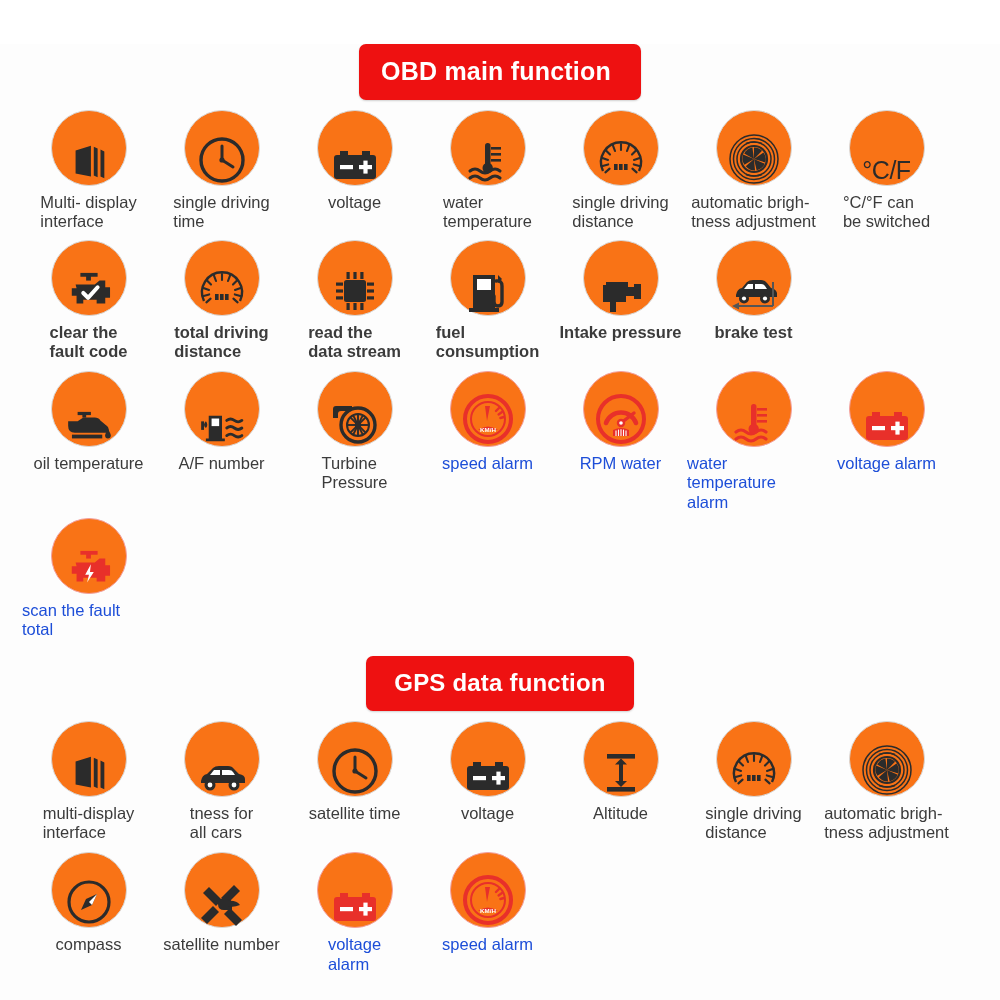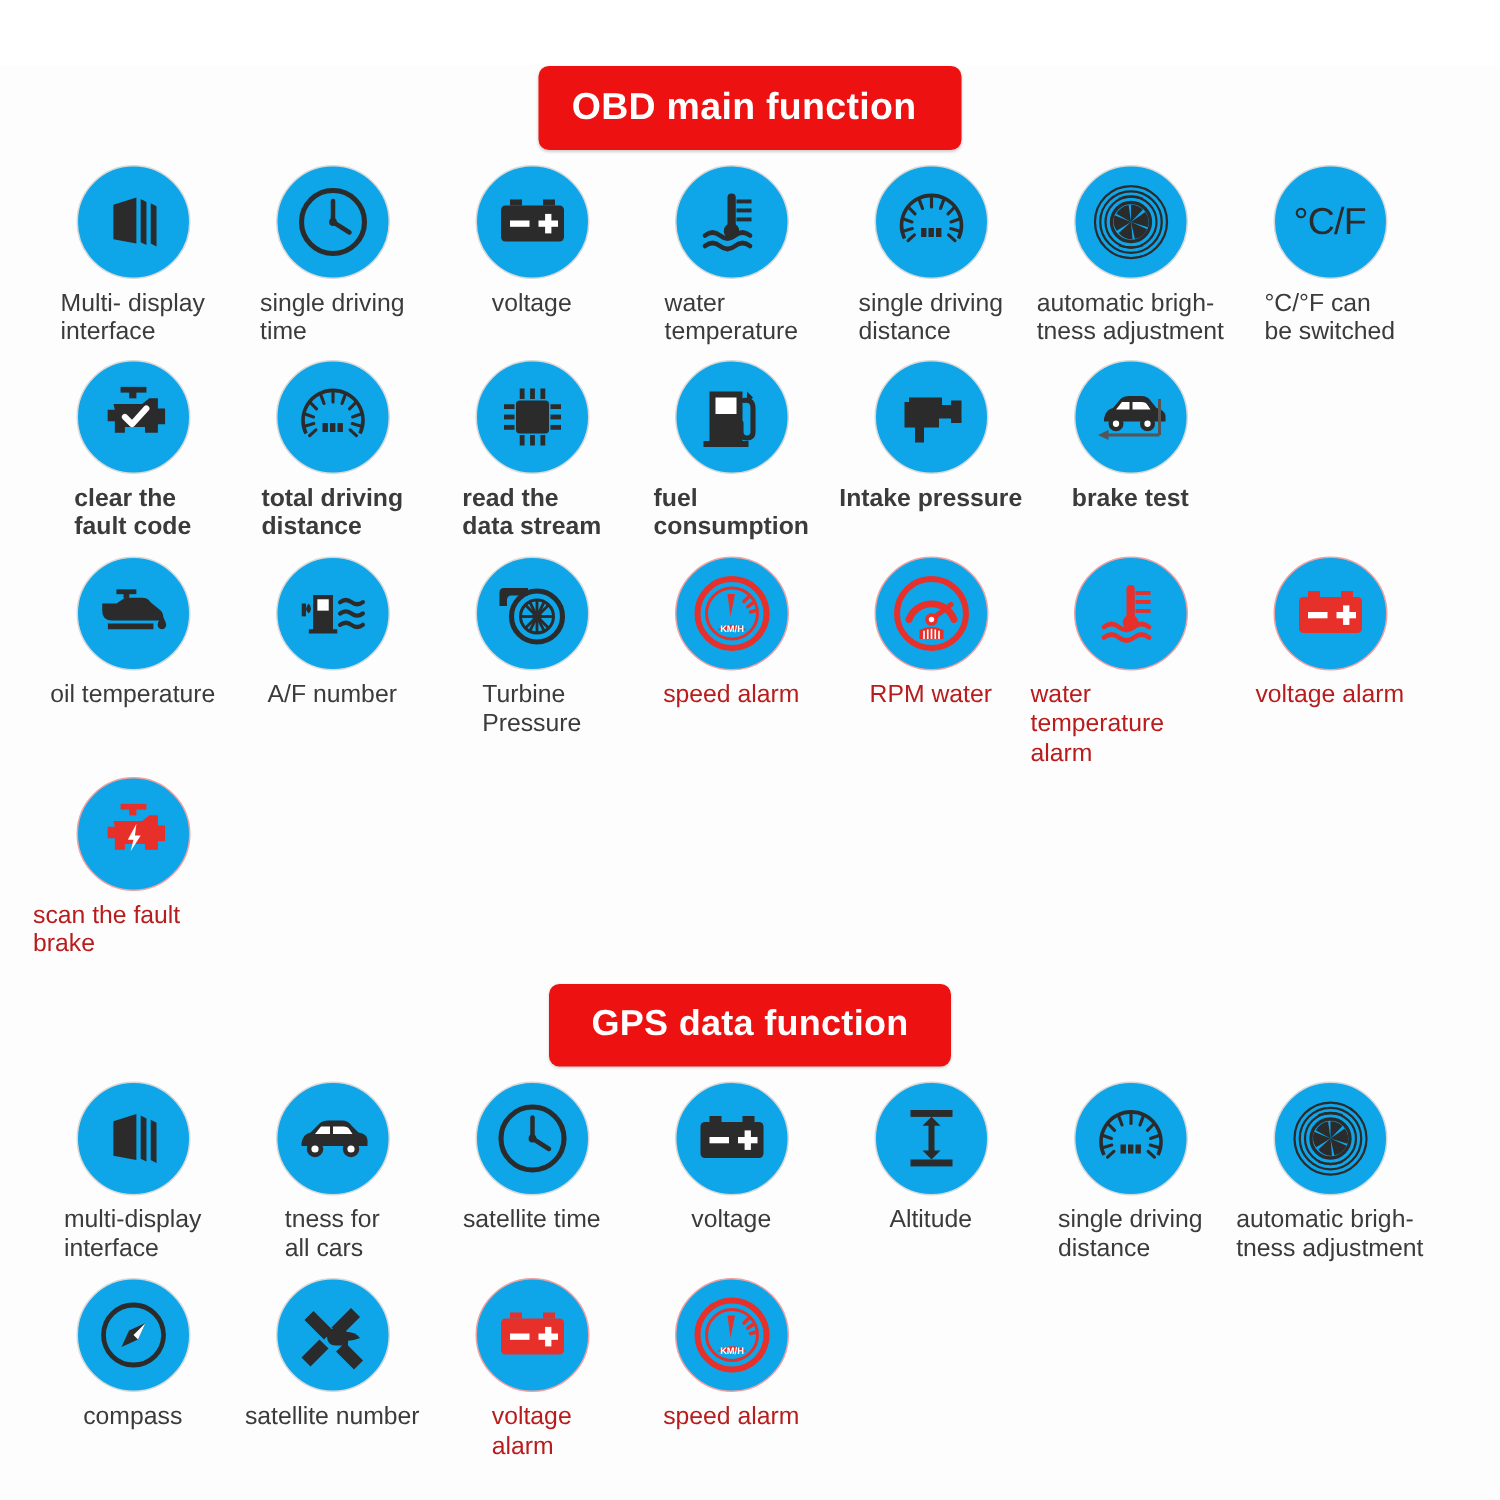--- a/index.html
+++ b/index.html
@@ -52,39 +52,39 @@
     display: flex;
     flex-direction: column;
     align-items: center;
   }
   .circle {
     width: 76px;
     height: 76px;
     border-radius: 50%;
     border: 1px solid #d8d8d8;
     display: flex;
-    align-items: center;
+    align-items: flex-end;
     justify-content: center;
     box-sizing: border-box;
-    background: #0ea5e9;
+    background: #f97316;
   }
   .circle.red-ring {
     border-color: #f2a0a0;
   }
   .caption {
     margin-top: 7px;
     font-size: 16.5px;
     line-height: 1.17;
     text-align: left;
     color: #3b3b3b;
     max-width: 132px;
     word-spacing: 0px;
   }
   .caption.red {
-    color: #b91c1c;
+    color: #1d4ed8;
   }
   .cell.wide .caption { max-width: 150px; }
 
   svg { display: block; }
 
   
   #obd-grid  { width: 960px; margin-left: 22px; margin-top: 10px; }
   #obd-row-1 { margin-bottom: 8px; }
   #obd-row-2 { margin-bottom: 10px; font-weight: bold; }
   #obd-row-3 { margin-bottom: 6px; }
@@ -495,21 +495,21 @@
         <div class="circle red-ring">
           <span>
             <svg width="50" height="44" viewBox="0 0 52 46">
               <rect x="17" y="2" width="18" height="4" fill="#e8302a"></rect>
               <rect x="23" y="5" width="5" height="5" fill="#e8302a"></rect>
               <path d="M12 14 h20 l5 -4 h6 v7 h5 v11 h-5 v6 h-9 v-4 h-14 v4 h-7 v-8 h-5 v-8 h5 z" fill="#e8302a"></path>
               <path d="M28 16 l-6 11 h4 l-2 8 l7 -11 h-4 z" fill="#ffffff"></path>
             </svg>
           </span>
         </div>
-        <div class="caption red" style="white-space:pre-line">scan the fault brake</div>
+        <div class="caption red" style="white-space:pre-line">scan the fault total</div>
       </div>
     </div>
   </div>
 
   <div class="badge-row" style="margin-top:16px;">
     <div class="badge" id="gps-badge">GPS data function</div>
   </div>
 
   <div id="gps-grid">
 

